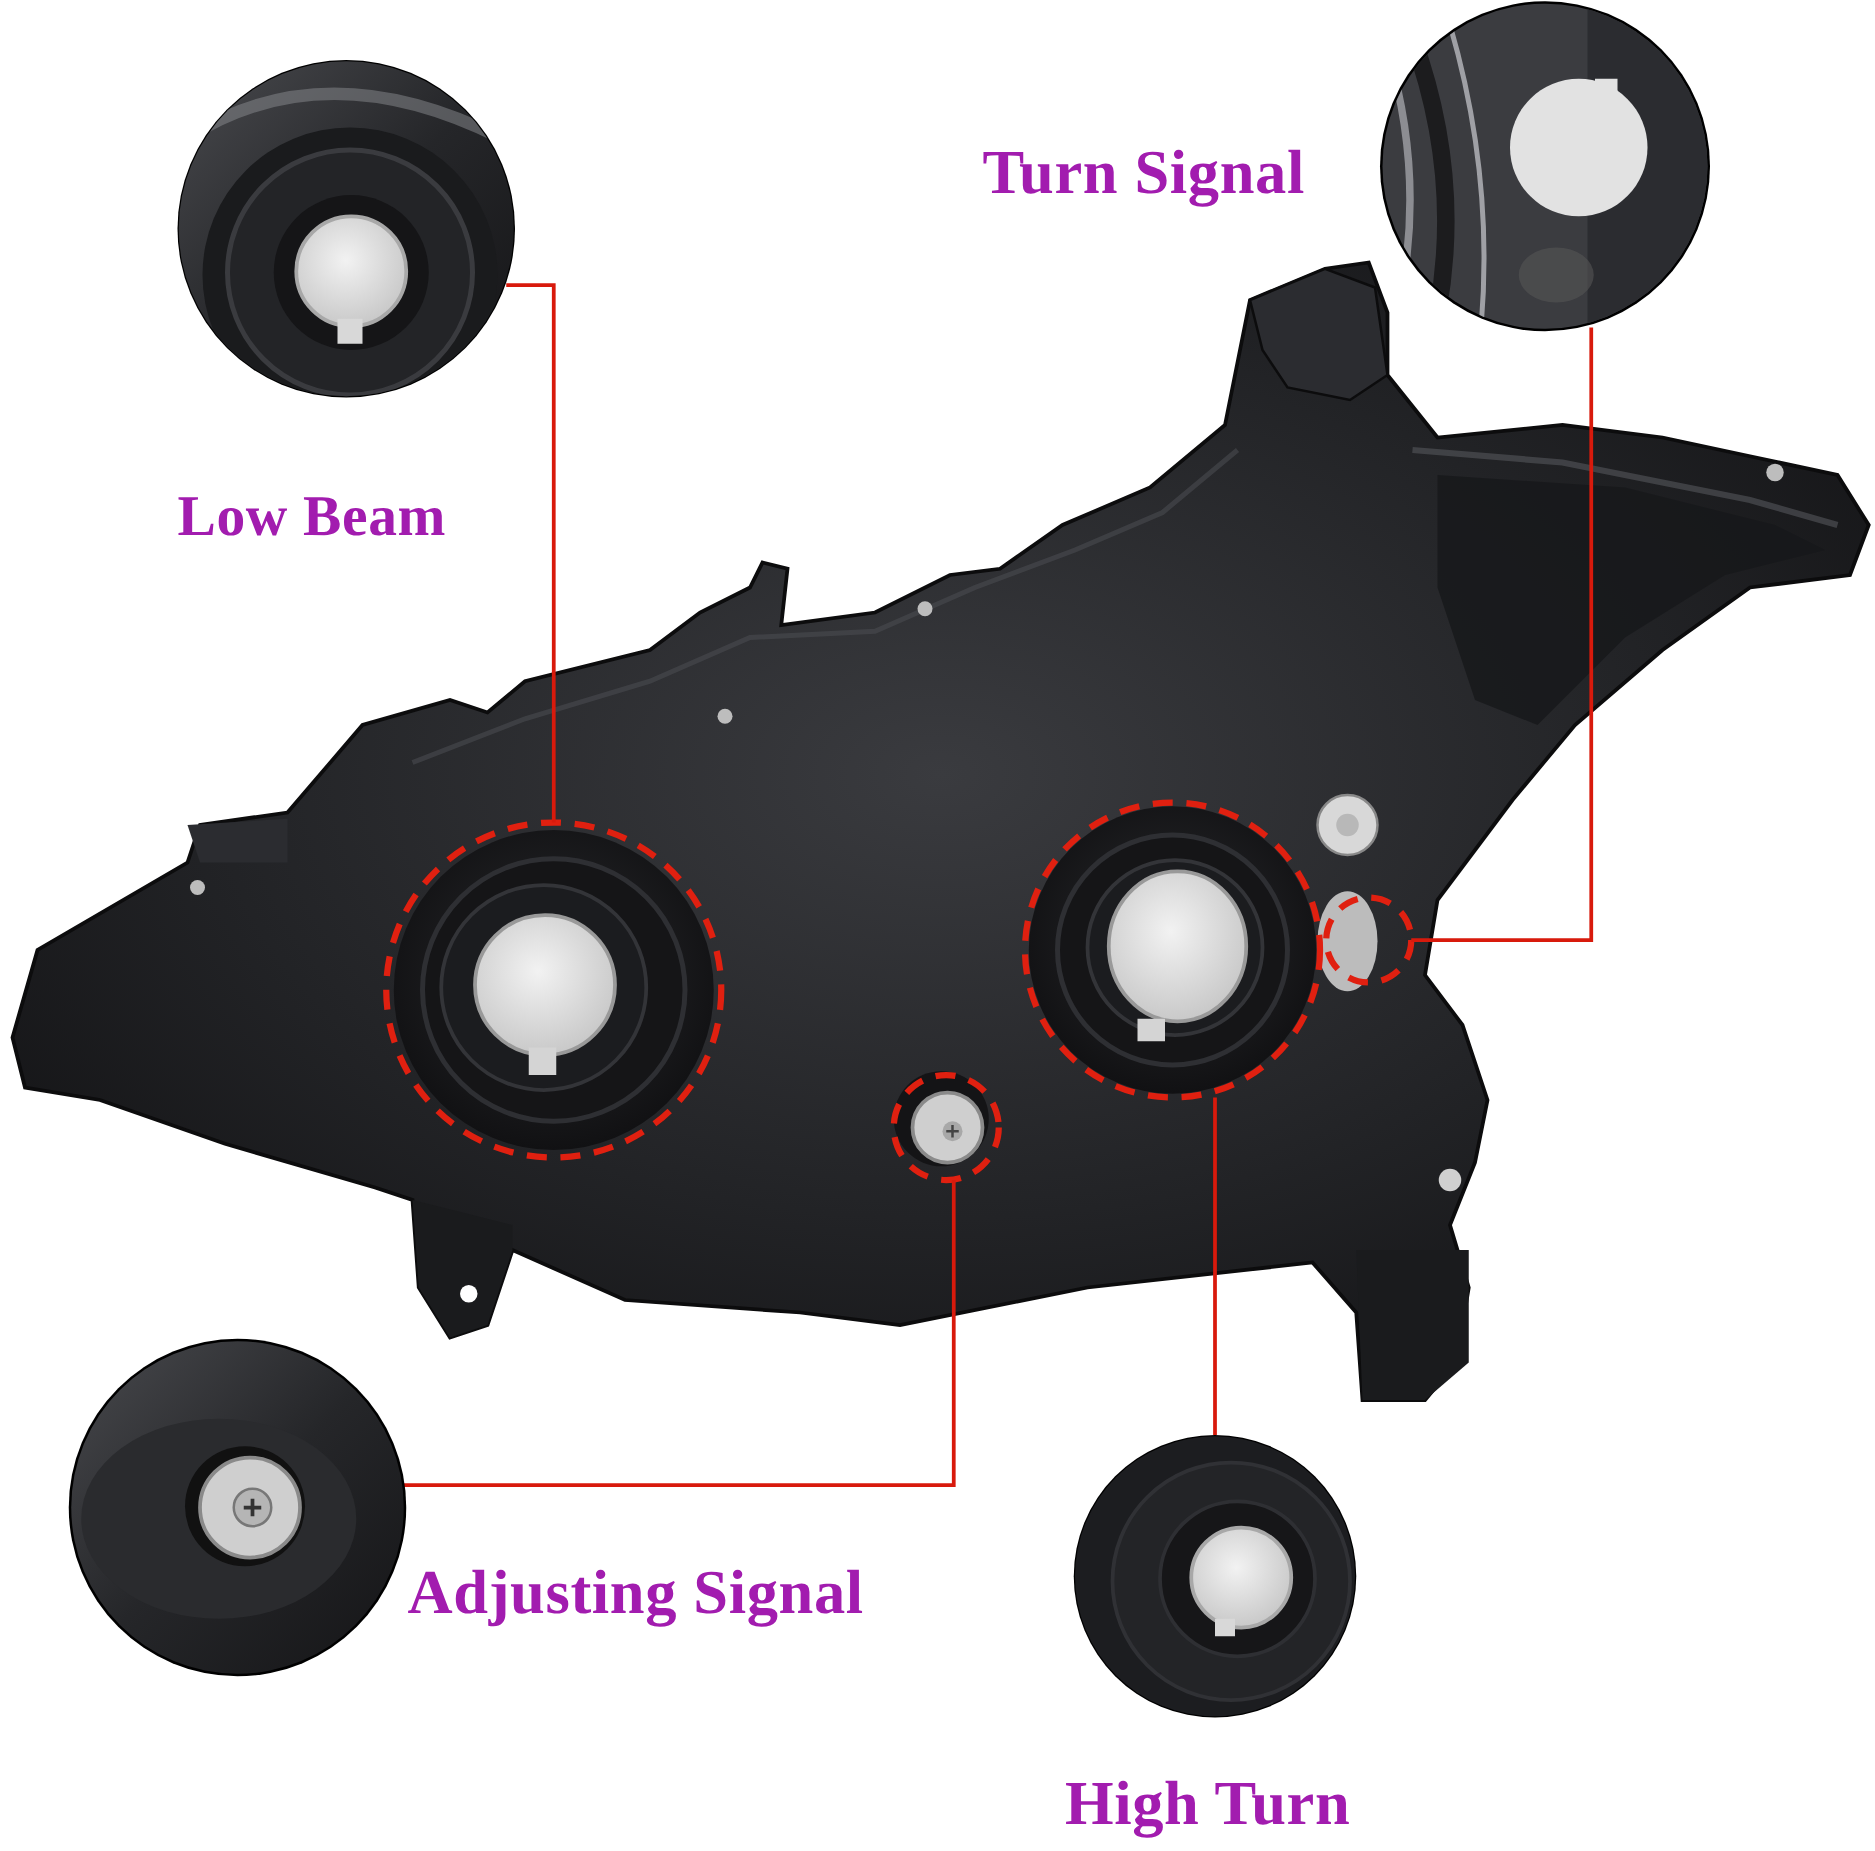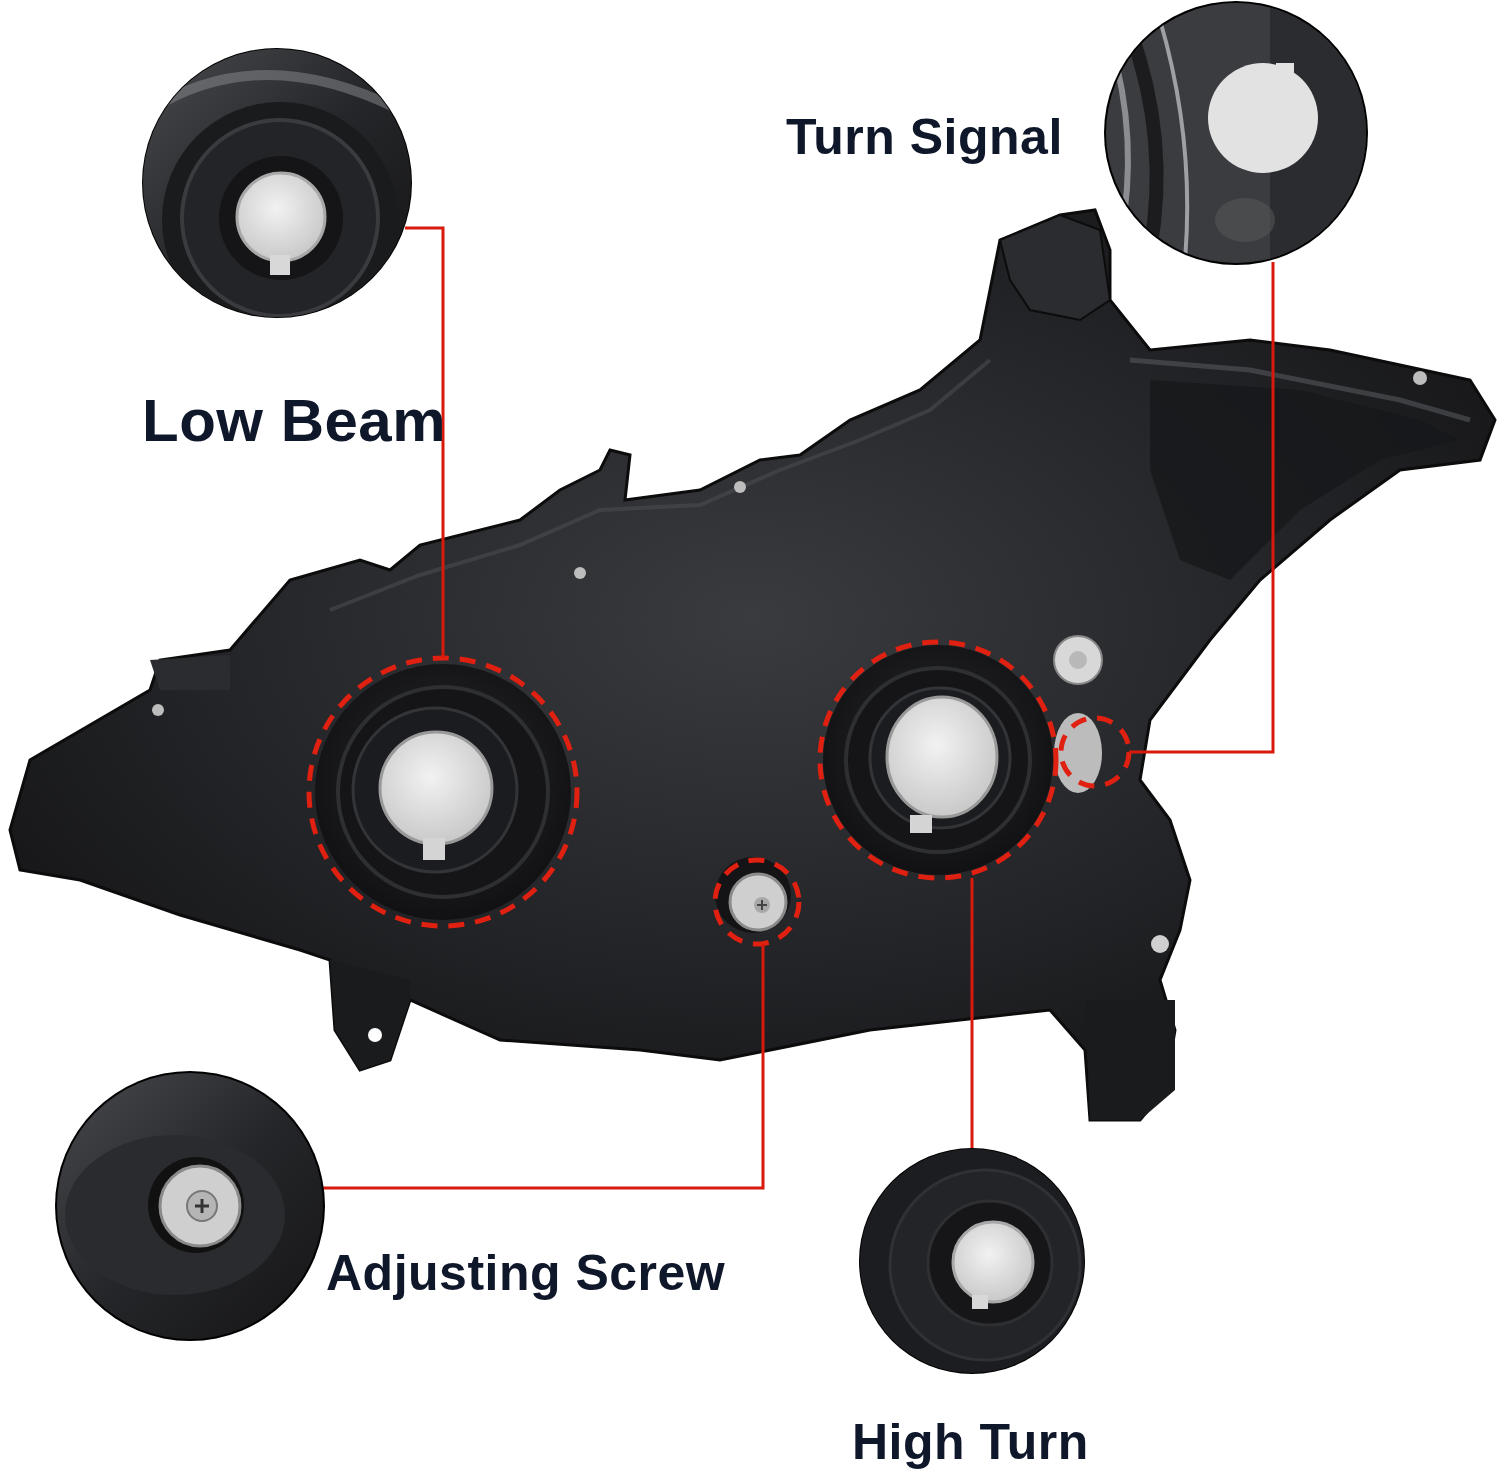--- a/index.html
+++ b/index.html
@@ -1,17 +1,17 @@
 <!DOCTYPE html>
 <html><head>
 <meta charset="utf-8">
 <style>
   html, body { margin:0; padding:0; background:#ffffff; }
   body { width:1500px; height:1481px; position:relative; overflow:hidden; font-family:"Liberation Sans", sans-serif; }
-  .label { position:absolute; font-weight:bold; color:#0f172a; white-space:nowrap; font-family:Liberation Sans, sans-serif; letter-spacing:0.5px; }
+  .label { position:absolute; font-weight:bold; color:#a21caf; white-space:nowrap; font-family:Liberation Serif, serif; letter-spacing:0.5px; }
   svg.stage { position:absolute; left:0; top:0; }
 </style>
 </head>
 <body>
 
 <svg class="stage" width="1500" height="1481" viewBox="0 0 1500 1481">
   <defs>
     <radialGradient id="housingGrad" cx="50%" cy="45%" r="65%">
       <stop offset="0%" stop-color="#3a3b3f"></stop>
       <stop offset="60%" stop-color="#222326"></stop>
@@ -154,16 +154,16 @@
     <g clip-path="url(#clipHigh)">
       <rect x="855" y="1145" width="235" height="235" fill="#1c1d20"></rect>
       <circle cx="985" cy="1265" r="95" fill="#232427" stroke="#303135" stroke-width="3"></circle>
       <circle cx="990" cy="1263" r="62" fill="#161618" stroke="#2e2f33" stroke-width="3"></circle>
       <circle cx="993" cy="1262" r="40" fill="url(#bulbGrad)" stroke="#a8a8a8" stroke-width="3"></circle>
       <rect x="972" y="1295" width="16" height="14" fill="#d8d8d8"></rect>
     </g>
   </g>
 </svg>
 
-<div class="label" style="left:142px; top:386px; font-size:60px;">Low Beam</div>
+<div class="label" style="left:142px; top:386px; font-size:46px;">Low Beam</div>
 <div class="label" style="left:786px; top:108px; font-size:50px;">Turn Signal</div>
-<div class="label" style="left:326px; top:1244px; font-size:50px;">Adjusting Screw</div>
+<div class="label" style="left:326px; top:1244px; font-size:50px;">Adjusting Signal</div>
 <div class="label" style="left:852px; top:1413px; font-size:50px;">High Turn</div>
 
 </body></html>

